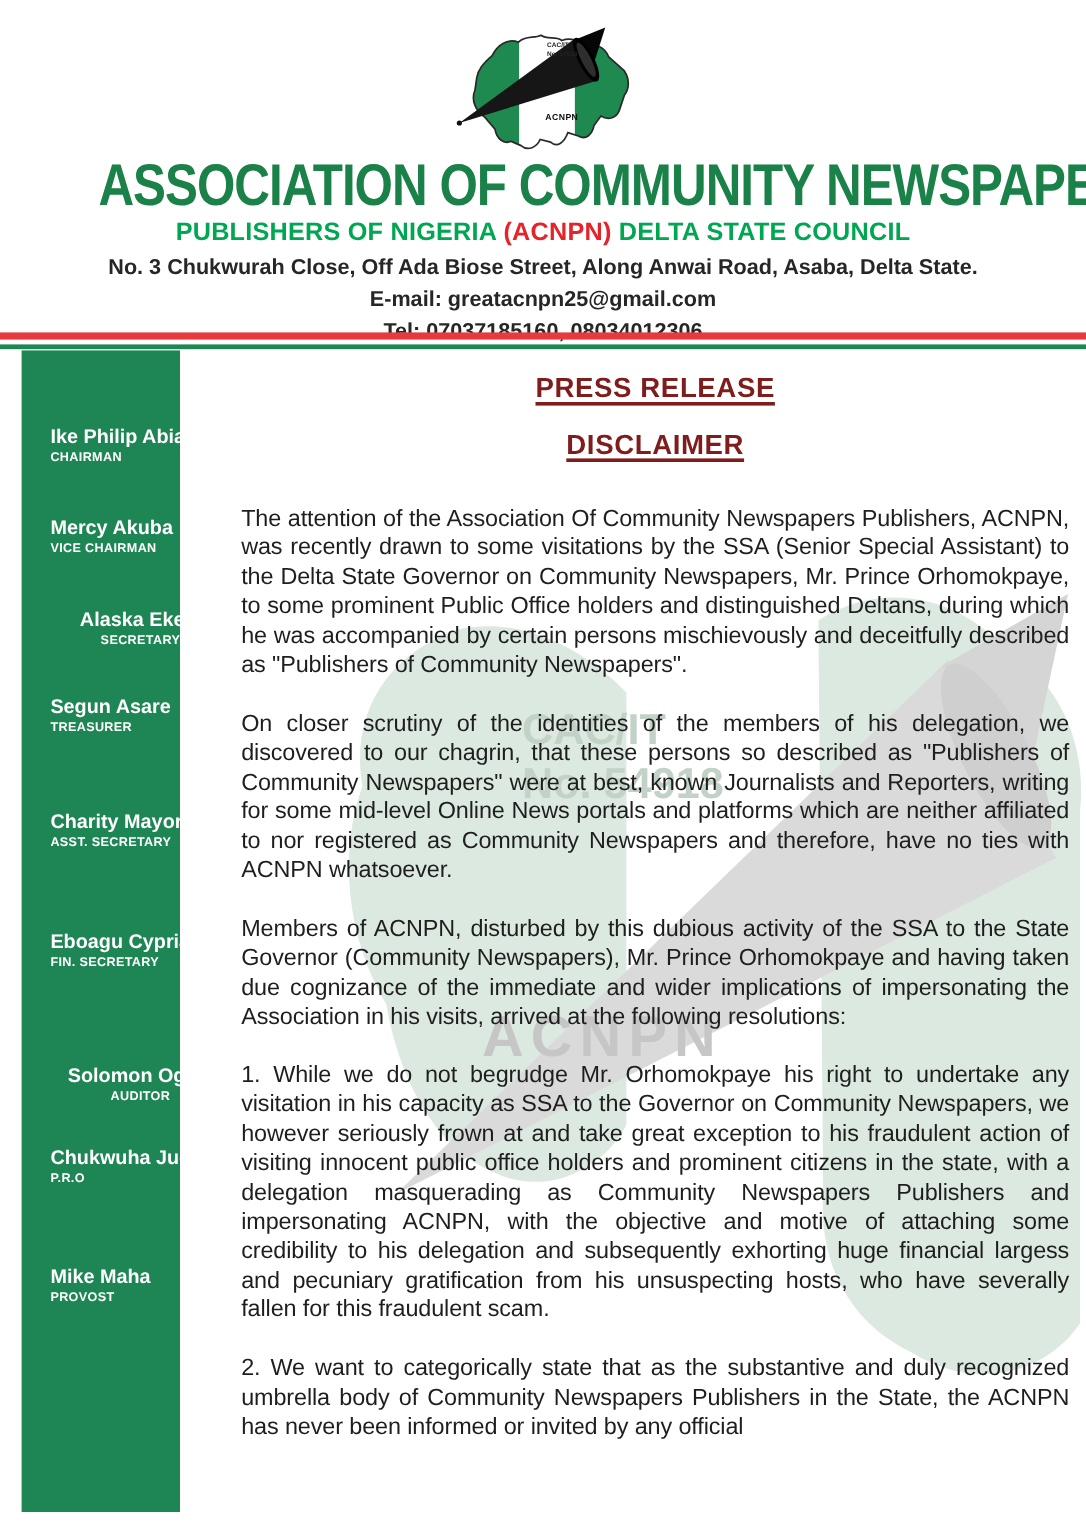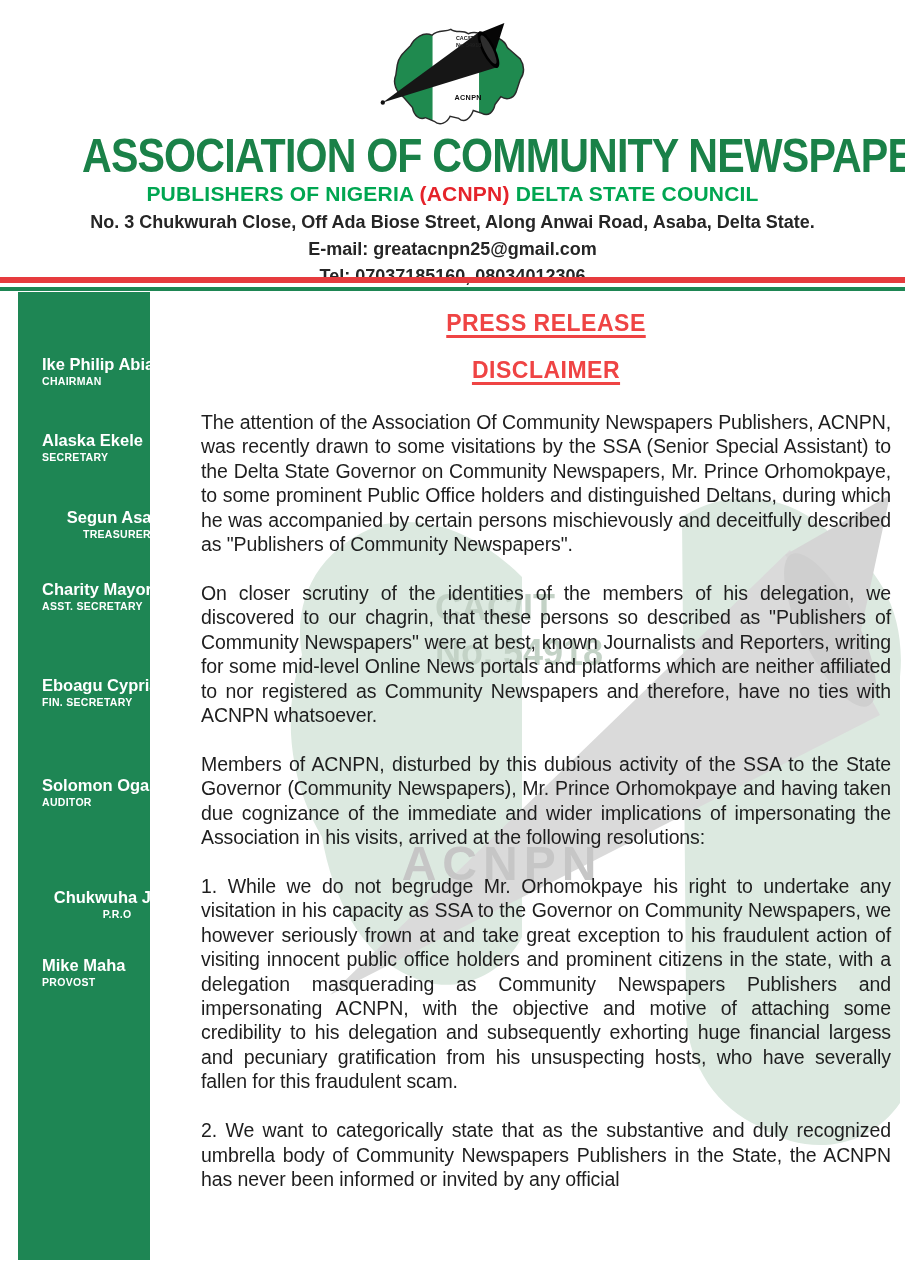--- a/index.html
+++ b/index.html
@@ -36,29 +36,29 @@
   .official:nth-of-type(5){top:383px;}
   .official:nth-of-type(6){top:483px;}
   .official:nth-of-type(7){top:595px;text-align:center;}
   .official:nth-of-type(8){top:663px;}
   .official:nth-of-type(9){top:762px;}
   
   .watermark{position:absolute;left:230px;top:455px;width:680px;height:710px;z-index:1;pointer-events:none;}
   
   .doc{position:absolute;left:201px;top:300px;width:690px;z-index:2;}
   .doc-heading{
-    margin:10px 0 0;text-align:center;font-size:23px;font-weight:700;color:#ef4444;
+    margin:10px 0 0;text-align:center;font-size:23px;font-weight:700;color:#7f1d1d;
     letter-spacing:.5px;text-decoration:underline;text-decoration-thickness:2.5px;text-underline-offset:4px;
   }
   .doc-heading.second{margin-top:20px;text-align:center;}
   .doc p{
     margin:0 0 24.5px;font-size:19.5px;line-height:24.4px;color:#1e1e1e;
     text-align:justify;letter-spacing:-.1px;
   }
-  .doc p.first{margin-top:26px;}
+  .doc p.first{margin-top:36px;}
 </style>
 </head>
 <body>
 
 <div class="page">
 
   <header class="letterhead">
 
     <svg class="logo" viewBox="-14 -8 210 152" xmlns="http://www.w3.org/2000/svg" aria-hidden="true">
       <defs>
@@ -116,20 +116,24 @@
     <text x="205" y="210" font-size="36" font-weight="bold" fill="#c3d2c6">No. 54918</text>
     <text x="272" y="425" font-size="48" font-weight="bold" fill="#c6c6c6" text-anchor="middle" letter-spacing="6">ACNPN</text>
   </svg>
 
   <aside class="sidebar">
     <div class="official">
       <div class="name">Ike Philip Abiagor</div>
       <div class="role">CHAIRMAN</div>
     </div>
     <div class="official">
+      <div class="name">Mercy Akuba</div>
+      <div class="role">VICE CHAIRMAN</div>
+    </div>
+    <div class="official">
       <div class="name">Alaska Ekele</div>
       <div class="role">SECRETARY</div>
     </div>
     <div class="official">
       <div class="name">Segun Asare</div>
       <div class="role">TREASURER</div>
     </div>
     <div class="official">
       <div class="name">Charity Mayor</div>
       <div class="role">ASST. SECRETARY</div>

